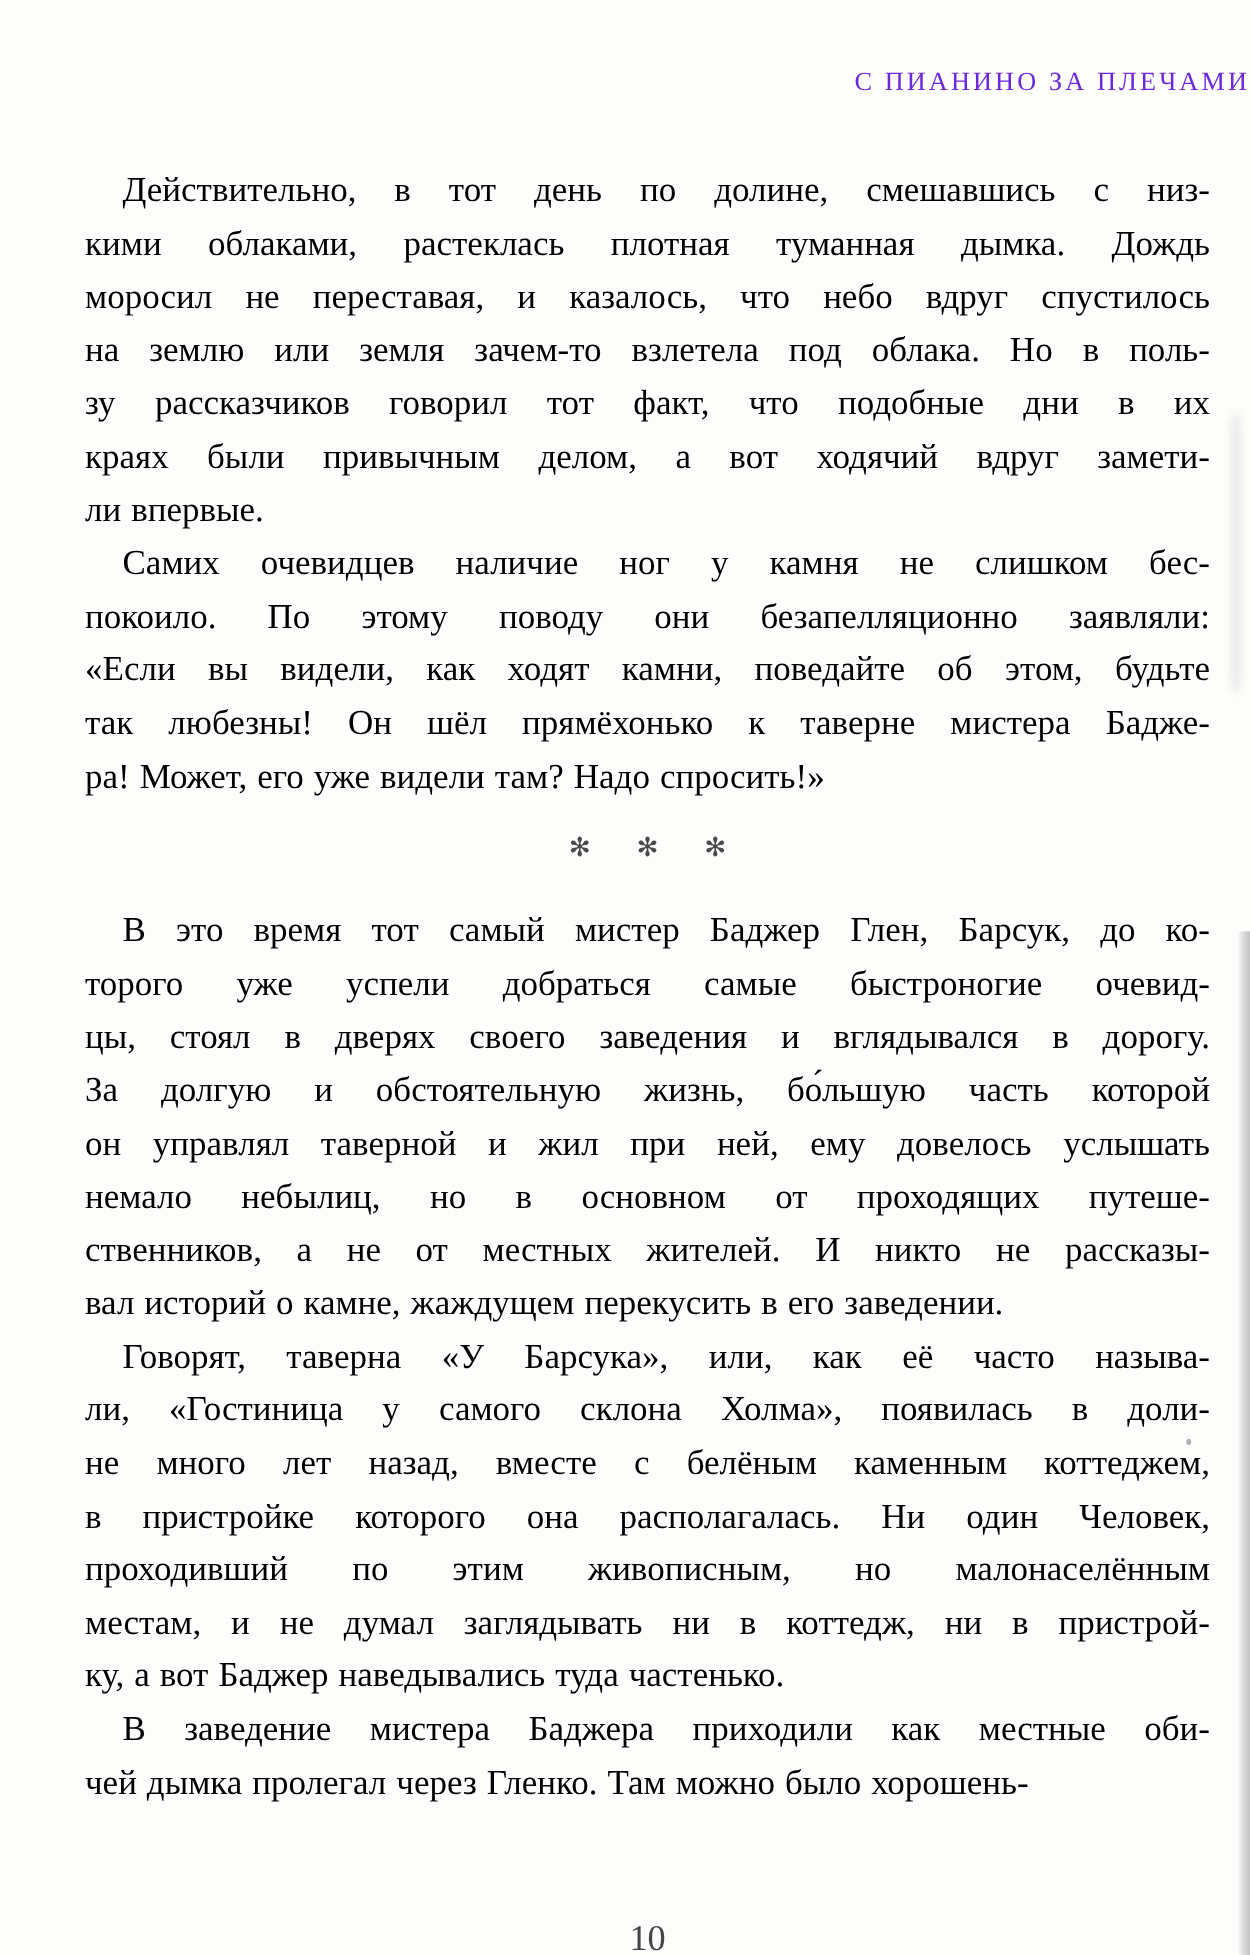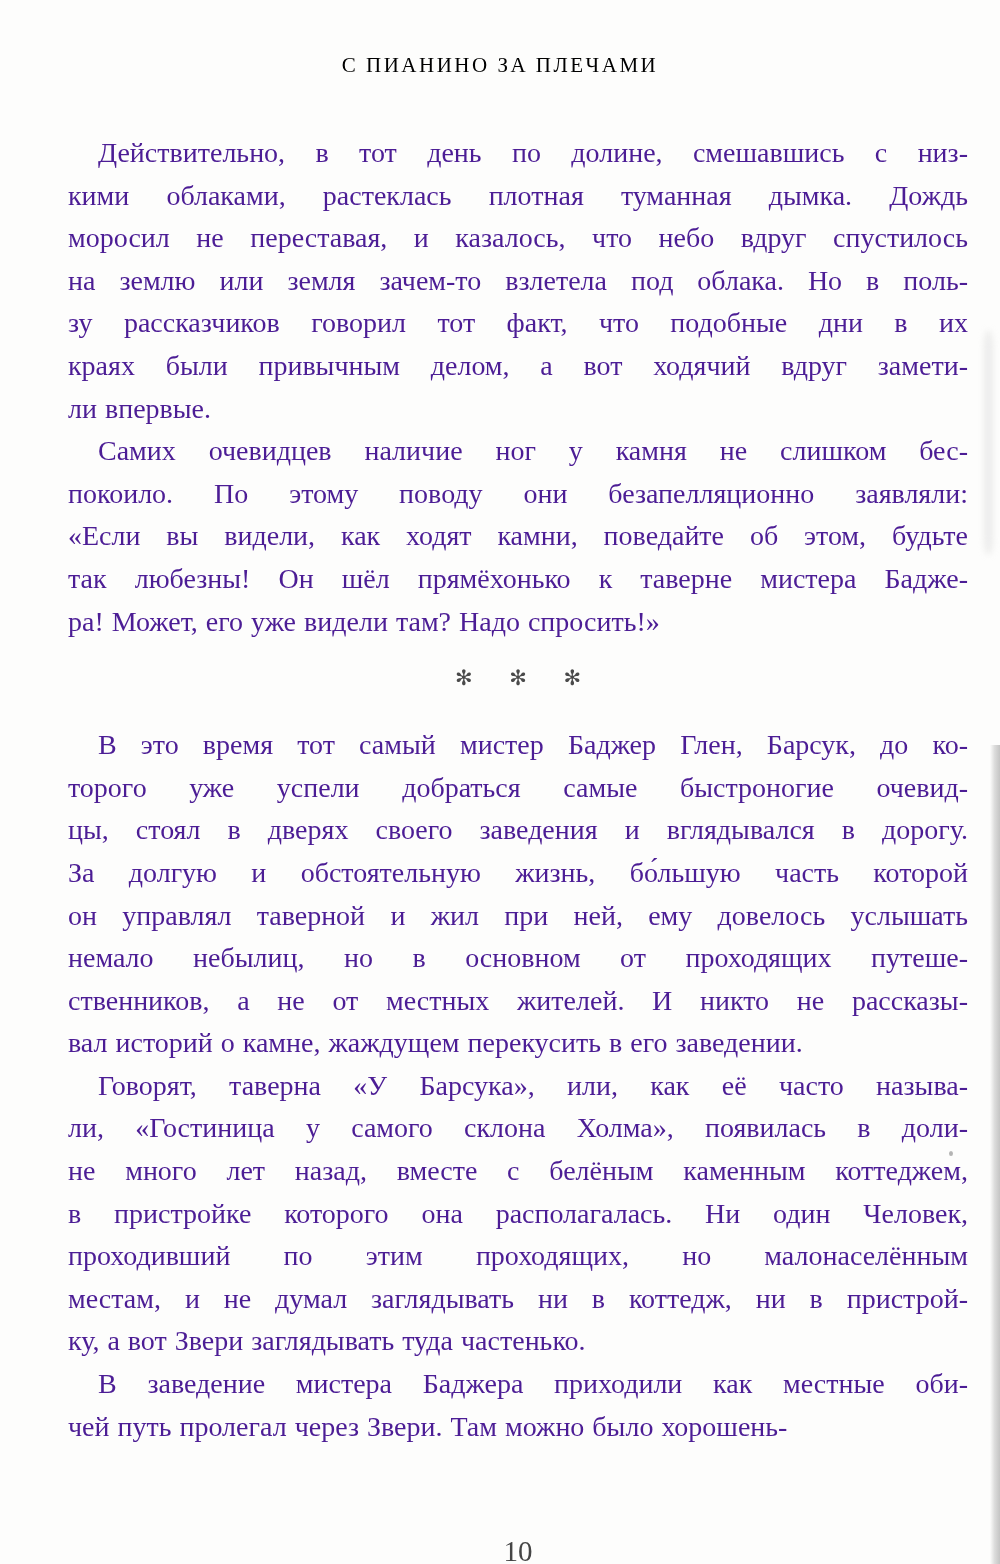--- a/index.html
+++ b/index.html
@@ -14,45 +14,45 @@
     background: #fdfdfc;
     overflow: hidden;
     font-family: "Liberation Serif", "DejaVu Serif", serif;
     color: #333333;
   }
   .running-header {
     position: absolute;
     top: 52px;
     left: 0;
     width: 100%;
-    text-align: center;
+    text-align: right;
     font-size: 21px;
     letter-spacing: 2.5px;
-    color: #000000;
+    color: #6d28d9;
     line-height: 26px;
   }
   .text-block {
     position: absolute;
     top: 132px;
     left: 68px;
     width: 900px;
   }
   .para {
     margin: 0;
     padding: 0;
   }
   .line {
     font-size: 28px;
     line-height: 42.6px;
     height: 42.6px;
     overflow: hidden;
     text-align: justify;
     text-align-last: justify;
     word-spacing: 1px;
-    color: #4c1d95;
+    color: #000000;
   }
   .line.first {
     text-indent: 30px;
   }
   .line.last {
     text-align-last: left;
   }
   .separator {
     height: 81px;
     padding-bottom: 12px;
@@ -139,27 +139,27 @@
         <div class="line">он управлял таверной и жил при ней, ему довелось услышать</div>
         <div class="line">немало небылиц, но в основном от проходящих путеше-</div>
         <div class="line">ственников, а не от местных жителей. И никто не рассказы-</div>
         <div class="line last">вал историй о камне, жаждущем перекусить в его заведении.</div>
       </div>
       <div class="para">
         <div class="line first">Говорят, таверна «У Барсука», или, как её часто называ-</div>
         <div class="line">ли, «Гостиница у самого склона Холма», появилась в доли-</div>
         <div class="line">не много лет назад, вместе с белёным каменным коттеджем,</div>
         <div class="line">в пристройке которого она располагалась. Ни один Человек,</div>
-        <div class="line">проходивший по этим проходящих, но малонаселённым</div>
+        <div class="line">проходивший по этим живописным, но малонаселённым</div>
         <div class="line">местам, и не думал заглядывать ни в коттедж, ни в пристрой-</div>
-        <div class="line last">ку, а вот Звери заглядывать туда частенько.</div>
+        <div class="line last">ку, а вот Баджер наведывались туда частенько.</div>
       </div>
       <div class="para">
         <div class="line first">В заведение мистера Баджера приходили как местные оби-</div>
-        <div class="line last">чей путь пролегал через Звери. Там можно было хорошень-</div>
+        <div class="line last">чей дымка пролегал через Гленко. Там можно было хорошень-</div>
       </div>
     </div>
 
   <div class="page-number">10</div>
 
   <div class="scan-smudge"></div>
   <div class="scan-speck"></div>
   <div class="scan-edge-shadow"></div>
 </div>
 

